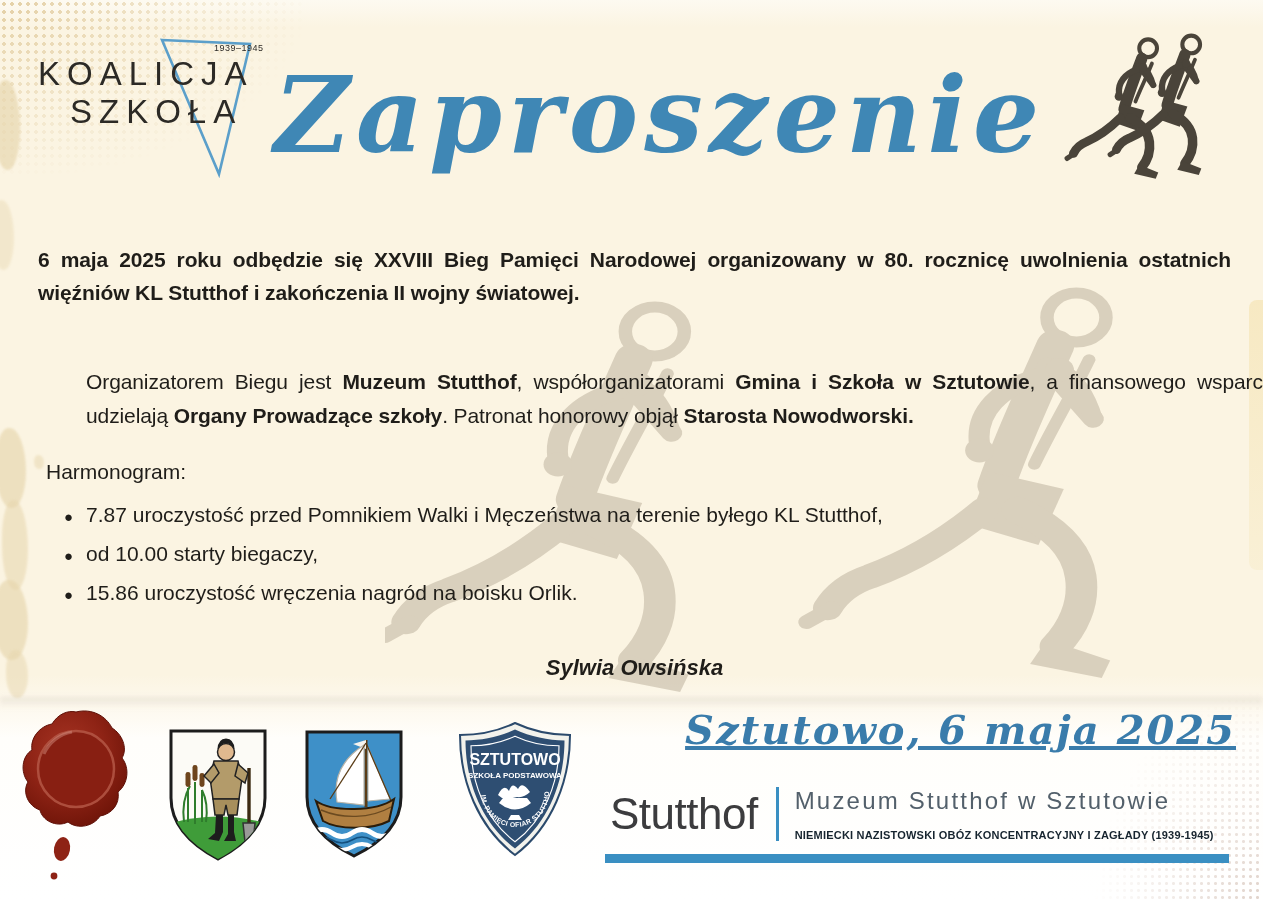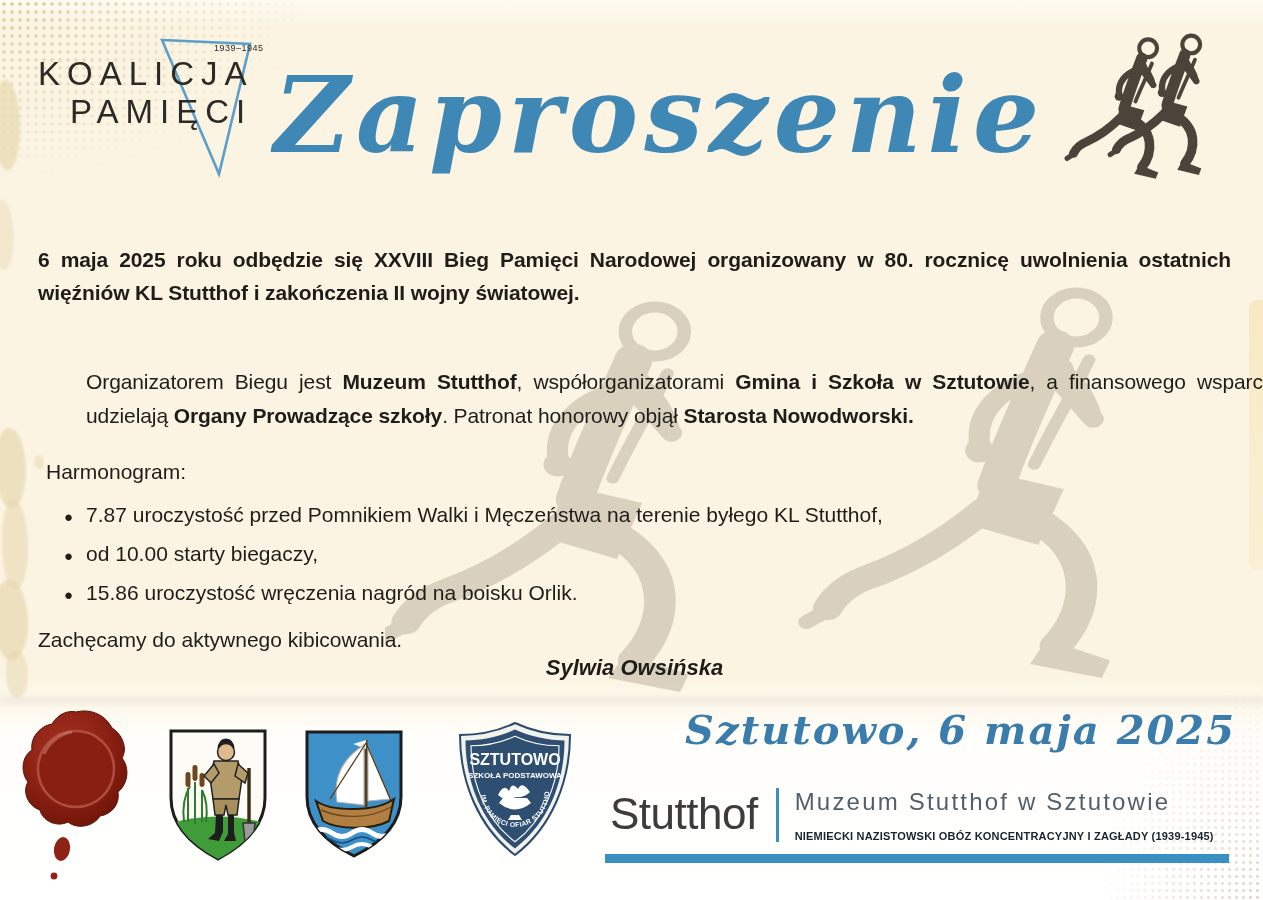--- a/index.html
+++ b/index.html
@@ -45,27 +45,27 @@
   .p-label{position:absolute; left:46px; top:460px; font-size:21px;}
   .schedule{position:absolute; left:64px; top:503px; width:1120px; margin:0; padding:0; list-style:none;}
   .schedule li{font-size:21px; line-height:24px; margin-bottom:13px; display:flex; align-items:flex-start;}
   .schedule .dot{font-size:15px; margin:2px 13px 0 0; color:#1f1d19;}
   .p-closing{position:absolute; left:38px; top:628px; font-size:21px;}
   .signature{position:absolute; left:38px; top:655px; width:1193px; text-align:center; font-size:22px; font-weight:bold; font-style:italic;}
   
   .dateline{
     position:absolute; left:38px; top:706px; width:1198px; text-align:right;
     font-family:"DejaVu Serif", serif; font-style:italic; font-weight:bold;
-    font-size:40px; letter-spacing:2px; color:#3a7cab;
+    font-size:40px; letter-spacing:2px; color:#3a7cab;text-decoration:underline;
   }
   .seal{position:absolute; left:16px; top:706px; width:126px; height:182px;}
   .crest1{position:absolute; left:166px; top:726px; width:104px; height:138px;}
   .crest2{position:absolute; left:302px; top:727px; width:104px; height:134px;}
   .school{position:absolute; left:452px; top:719px; width:126px; height:140px;}
-  .museum{position:absolute; left:610px; top:786px; display:flex; align-items:flex-end;}
+  .museum{position:absolute; left:610px; top:786px; display:flex; align-items:center;}
   .museum .wordmark{font-size:44px; color:#3c3c3e; letter-spacing:-.5px; line-height:56px;}
   .museum .vline{width:3px; height:54px; background:#3a8fc2; margin:0 16px 0 18px;}
   .museum .name{font-size:24px; color:#53606b; letter-spacing:2.2px; white-space:nowrap;}
   .museum .sub{font-size:11px; font-weight:bold; color:#16242f; letter-spacing:.2px; margin-top:14px; white-space:nowrap;}
   .blue-bar{position:absolute; left:605px; top:854px; width:624px; height:9px; background:#3a8fc2;}
   svg text{font-family:"Liberation Sans", sans-serif;}
 </style>
 </head>
 <body>
 
@@ -105,21 +105,21 @@
 
   <svg class="runners-watermark" viewBox="0 0 185 120" preserveAspectRatio="none">
     <use href="#runner" x="0" y="4"></use>
     <use href="#runner" x="100" y="0"></use>
   </svg>
 
   <svg class="co-triangle" viewBox="0 0 100 148">
     <polygon points="6,8 94,12 63,142" fill="none" stroke="#5b9fca" stroke-width="2.6"></polygon>
   </svg>
   <div class="co-line1">KOALICJA</div>
-  <div class="co-line2">PAMIĘCI</div>
+  <div class="co-line2">SZKOŁA</div>
   <div class="co-years">1939–1945</div>
 
   <div class="title">Zaproszenie</div>
 
   <svg class="runners-header" viewBox="0 0 112 120">
     <use href="#runner" x="0" y="3"></use>
     <use href="#runner" x="34" y="0"></use>
   </svg>
 
   <p class="p-intro">6 maja 2025 roku odbędzie się XXVIII Bieg Pamięci Narodowej organizowany w 80. rocznicę uwolnienia ostatnich więźniów KL Stutthof i zakończenia II wojny światowej.</p>
@@ -136,21 +136,20 @@
     <li>
         <span class="dot">●</span>
         <span>od 10.00 starty biegaczy,</span>
       </li>
     <li>
         <span class="dot">●</span>
         <span>15.86 uroczystość wręczenia nagród na boisku Orlik.</span>
       </li>
   </ul>
 
-  <div class="p-closing">Zachęcamy do aktywnego kibicowania.</div>
   <div class="signature">Sylwia Owsińska</div>
 
   <div class="dateline">Sztutowo, 6 maja 2025</div>
 
   <svg class="seal" viewBox="0 0 126 182">
     <defs>
       <radialGradient id="sealG" cx="42%" cy="36%" r="68%">
         <stop offset="0%" stop-color="#a83524"></stop>
         <stop offset="55%" stop-color="#8e2315"></stop>
         <stop offset="100%" stop-color="#6e1408"></stop>

